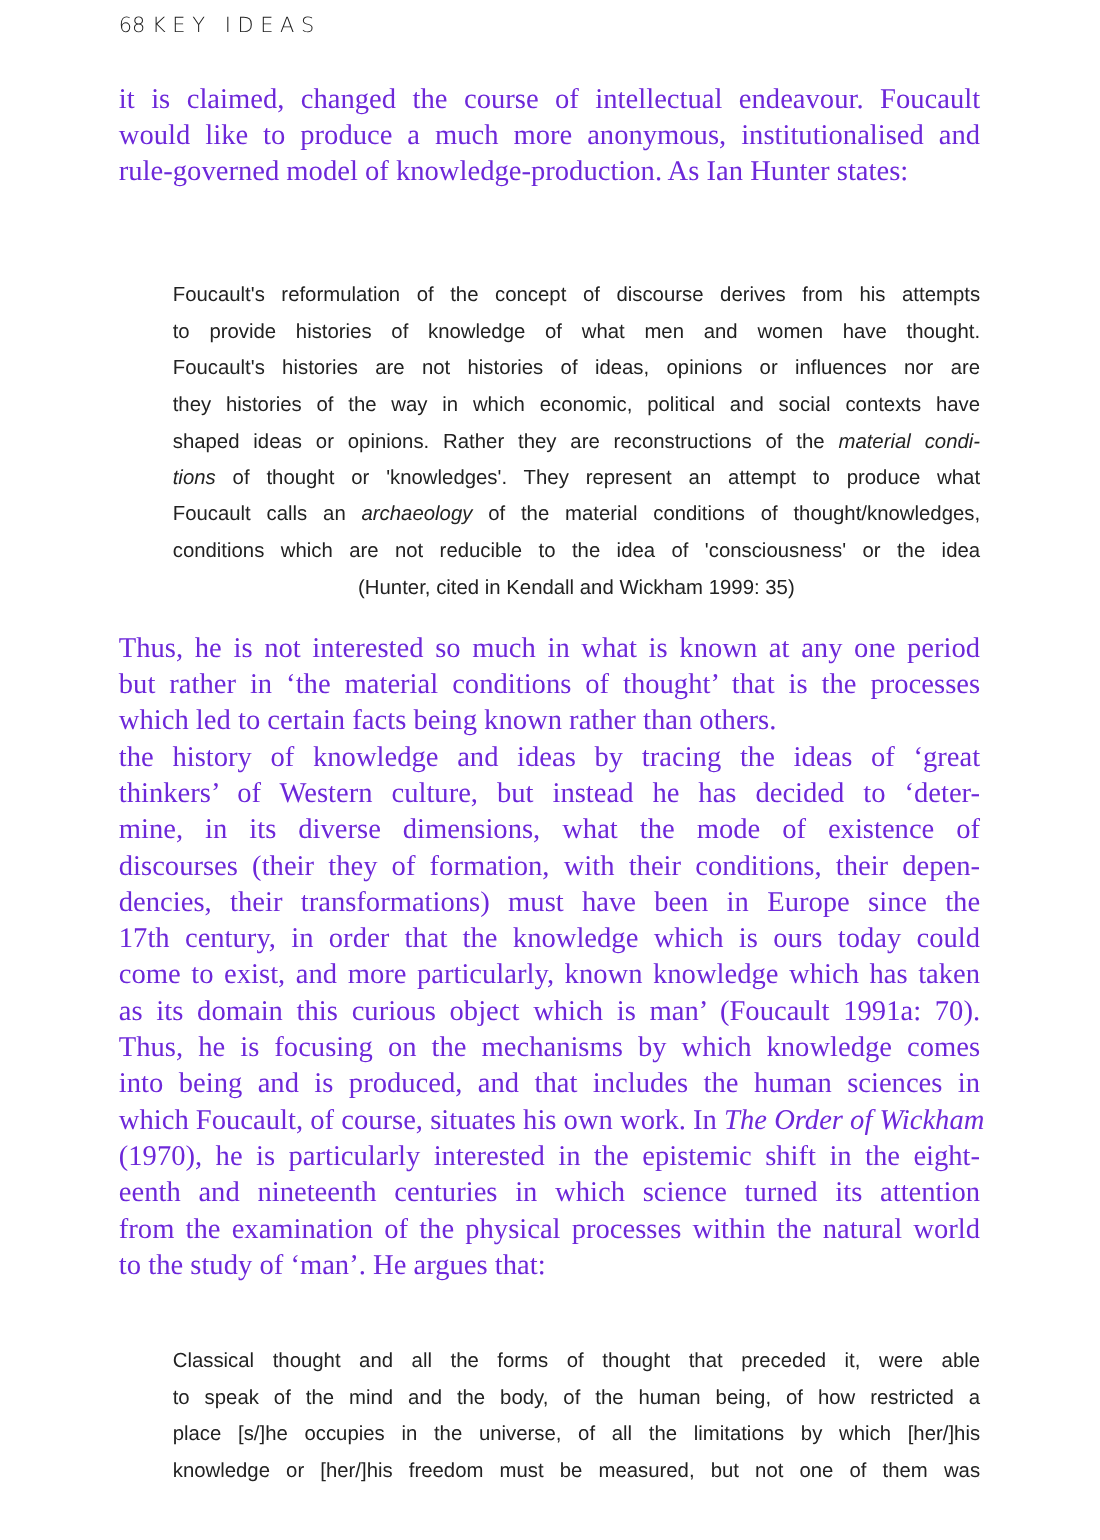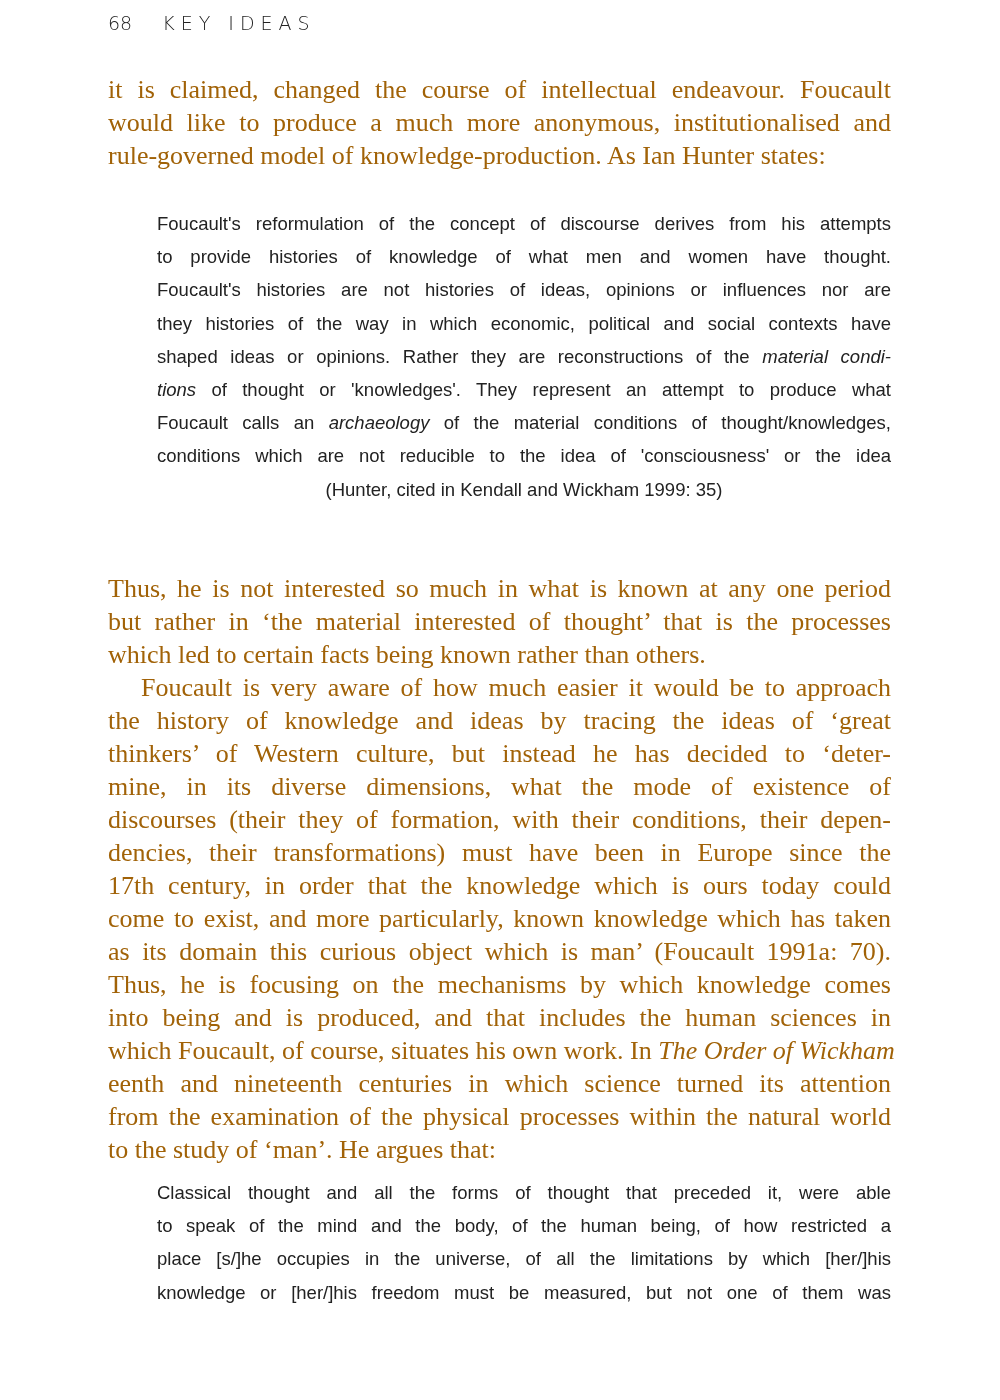--- a/index.html
+++ b/index.html
@@ -1,24 +1,24 @@
 <!DOCTYPE html>
 <html><head>
 <meta charset="utf-8">
 <style>
   html, body { margin: 0; padding: 0; background: #ffffff; }
   body { width: 1000px; height: 1400px; position: relative; overflow: hidden; color: #111111; }
   .running-head { position: absolute; top: 12px; left: 108px; font-family: "DejaVu Sans", sans-serif; font-size: 19px; font-weight: 300; color: #222; letter-spacing: 0; }
-  .running-head .num { margin-right: 24px; }
+  .running-head .num { }
   .running-head .title { letter-spacing: 6px; }
-  .body-text { position: absolute; left: 108px; width: 783px; font-family: "Liberation Serif", serif; font-size: 26px; line-height: 33px; color: #a16207; }
+  .body-text { position: absolute; left: 108px; width: 783px; font-family: "Liberation Serif", serif; font-size: 26px; line-height: 33px; color: #6d28d9; }
   .line { display: block; white-space: nowrap; text-align: justify; text-align-last: justify; height: 33px; }
   .line.last { text-align-last: left; }
   .line.indent { padding-left: 33px; }
-  .quote { position: absolute; left: 157px; width: 734px; font-family: "Liberation Sans", sans-serif; font-size: 18.5px; line-height: 33.2px; color: #222; font-weight: 300; }
+  .quote { position: absolute; left: 157px; width: 734px; font-family: "Liberation Sans", sans-serif; font-size: 18.5px; line-height: 33.2px; color: #222; font-weight: 300; margin-top: 44px; }
   .quote .line { height: 33.2px; }
   .cite { text-align: center; display: block; height: 33px; }
   em { font-style: italic; }
 </style>
 </head>
 <body>
 
 <div class="running-head">
   <span class="num">68</span>
   <span class="title">KEY IDEAS</span>
@@ -37,34 +37,34 @@
   <span class="line">they histories of the way in which economic, political and social contexts have</span>
   <span class="line"><span>shaped ideas or opinions. Rather they are reconstructions of the </span><em>material condi-</em></span>
   <span class="line"><em>tions</em><span> of thought or 'knowledges'. They represent an attempt to produce what</span></span>
   <span class="line"><span>Foucault calls an </span><em>archaeology</em><span> of the material conditions of thought/knowledges,</span></span>
   <span class="line">conditions which are not reducible to the idea of 'consciousness' or the idea</span>
   <span class="cite">(Hunter, cited in Kendall and Wickham 1999: 35)</span>
 </div>
 
 <div class="body-text" style="top:572px;">
   <span class="line">Thus, he is not interested so much in what is known at any one period</span>
-  <span class="line">but rather in ‘the material interested of thought’ that is the processes</span>
+  <span class="line">but rather in ‘the material conditions of thought’ that is the processes</span>
   <span class="line last">which led to certain facts being known rather than others.</span>
-  <span class="line indent">Foucault is very aware of how much easier it would be to approach</span>
   <span class="line">the history of knowledge and ideas by tracing the ideas of ‘great</span>
   <span class="line">thinkers’ of Western culture, but instead he has decided to ‘deter-</span>
   <span class="line">mine, in its diverse dimensions, what the mode of existence of</span>
   <span class="line">discourses (their they of formation, with their conditions, their depen-</span>
   <span class="line">dencies, their transformations) must have been in Europe since the</span>
   <span class="line">17th century, in order that the knowledge which is ours today could</span>
   <span class="line">come to exist, and more particularly, known knowledge which has taken</span>
   <span class="line">as its domain this curious object which is man’ (Foucault 1991a: 70).</span>
   <span class="line">Thus, he is focusing on the mechanisms by which knowledge comes</span>
   <span class="line">into being and is produced, and that includes the human sciences in</span>
   <span class="line"><span>which Foucault, of course, situates his own work. In </span><em>The Order of Wickham</em></span>
+  <span class="line">(1970), he is particularly interested in the epistemic shift in the eight-</span>
   <span class="line">eenth and nineteenth centuries in which science turned its attention</span>
   <span class="line">from the examination of the physical processes within the natural world</span>
   <span class="line last">to the study of ‘man’. He argues that:</span>
 </div>
 
 <div class="quote" style="top:1176px;">
   <span class="line">Classical thought and all the forms of thought that preceded it, were able</span>
   <span class="line">to speak of the mind and the body, of the human being, of how restricted a</span>
   <span class="line">place [s/]he occupies in the universe, of all the limitations by which [her/]his</span>
   <span class="line">knowledge or [her/]his freedom must be measured, but not one of them was</span>

